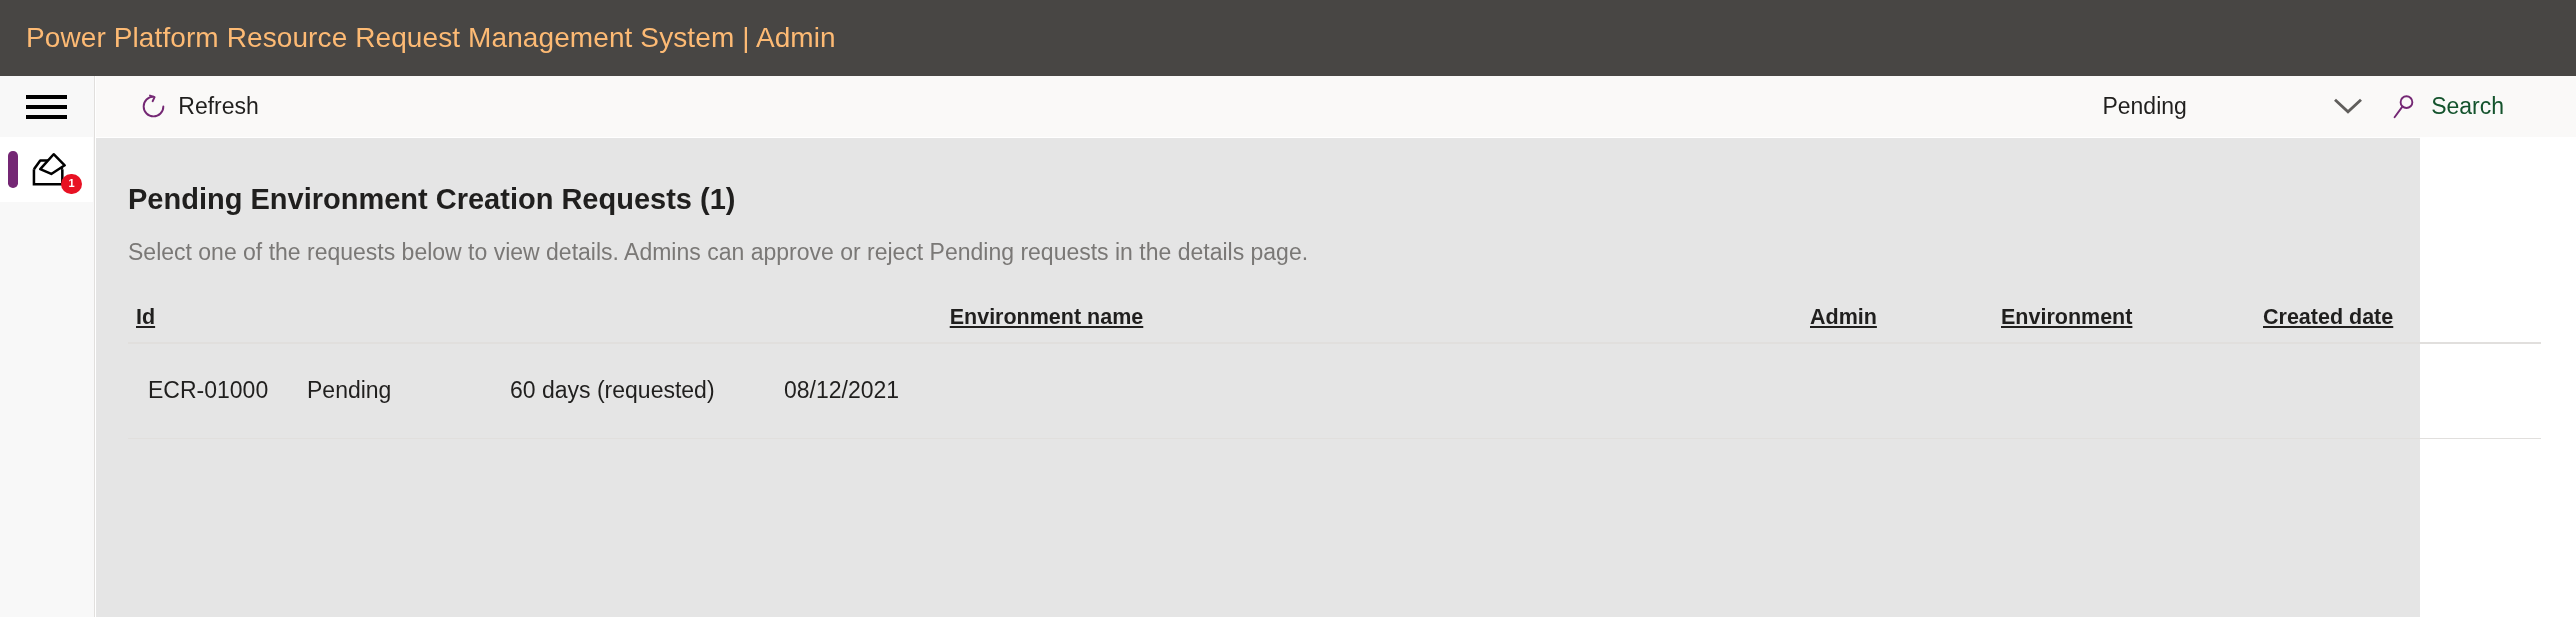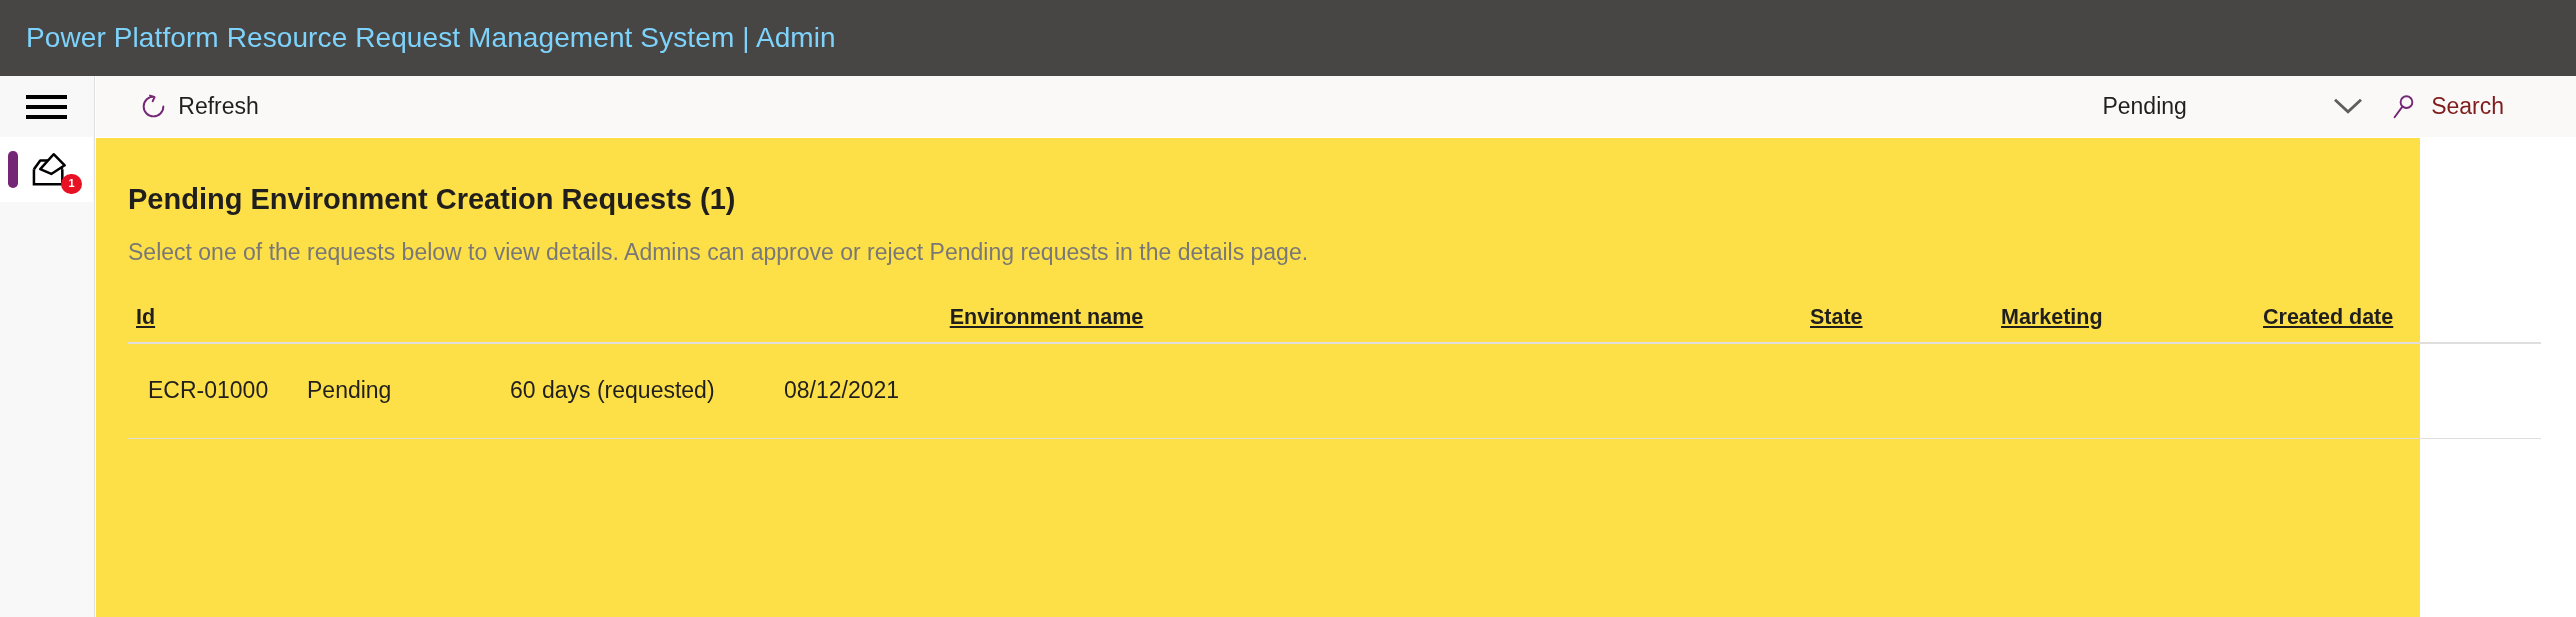--- a/index.html
+++ b/index.html
@@ -23,21 +23,21 @@
   .titlebar {
     position: absolute;
     top: 0; left: 0;
     width: 2576px;
     height: 76px;
     background: #484644;
     display: flex;
     align-items: center;
   }
   .titlebar-text {
-    color: #7dd3fc;
+    color: #fdba74;
     font-size: 28px;
     font-weight: 400;
     letter-spacing: 0.1px;
     padding-left: 26px;
     white-space: nowrap;
   }
 
   
   .rail {
     position: absolute;
@@ -182,31 +182,31 @@
   .search-icon {
     display: flex;
     align-items: center;
     justify-content: center;
     width: 27px;
     height: 27px;
     margin-right: 12.7px;
   }
   .search-placeholder {
     font-size: 23px;
-    color: #7f1d1d;
+    color: #14532d;
     white-space: nowrap;
   }
 
   
   .content {
     position: absolute;
     top: 138px; left: 96px;
     width: 2324px;
     height: 480px;
-    background: #fde047;
+    background: #e5e5e5;
   }
   .page-title {
     position: absolute;
     top: 45px;
     left: 32px;
     font-size: 29px;
     font-weight: 700;
     color: #201f1e;
     white-space: nowrap;
   }
@@ -335,22 +335,22 @@
   <div class="content">
 
     <div class="page-title">Pending Environment Creation Requests (1)</div>
     <div class="page-subtitle">Select one of the requests below to view details. Admins can approve or reject Pending requests in the details page.</div>
 
     <div class="table">
 
       <div class="trow thead">
         <div class="tcell col-id">Id</div>
         <div class="tcell col-env">Environment name</div>
-        <div class="tcell col-state">State</div>
-        <div class="tcell col-exp">Marketing</div>
+        <div class="tcell col-state">Admin</div>
+        <div class="tcell col-exp">Environment</div>
         <div class="tcell col-created">Created date</div>
       </div>
 
       <div class="divider"></div>
 
       <div class="trow tbody-row">
         <div class="tcell col-id">ECR-01000</div>
         <div class="tcell col-state">Pending</div>
         <div class="tcell col-exp">60 days (requested)</div>
         <div class="tcell col-created">08/12/2021</div>

